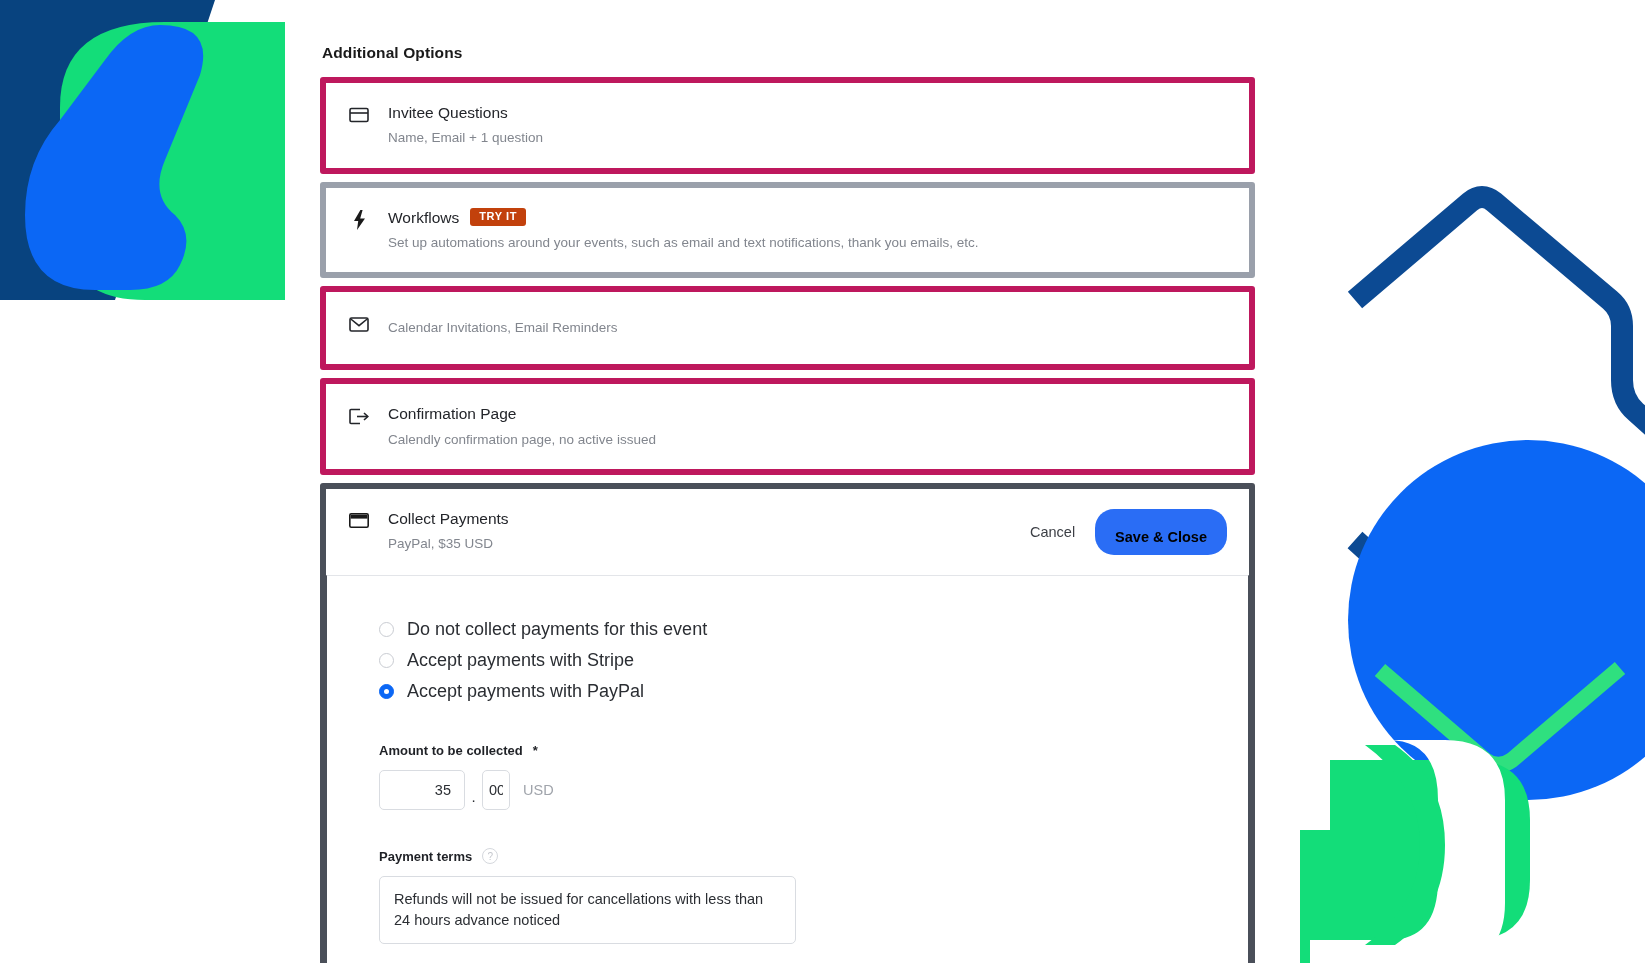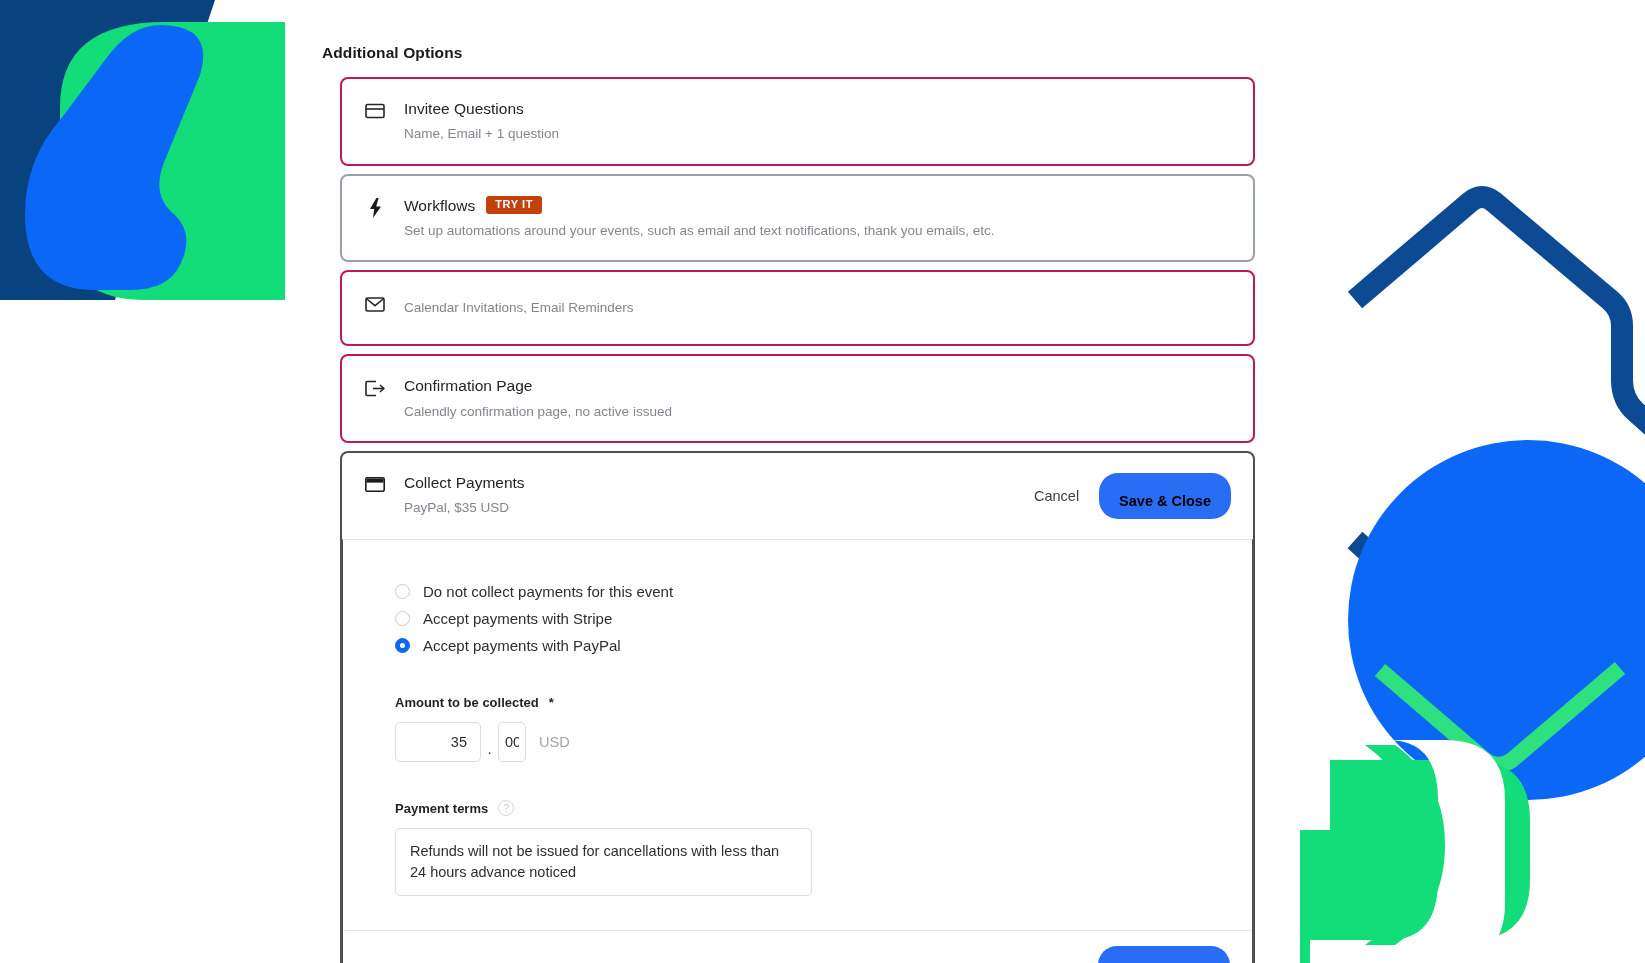--- a/index.html
+++ b/index.html
@@ -28,26 +28,25 @@
   #page-title {
     font-size: 15.5px;
     font-weight: bold;
     color: #1a1a1a;
     margin: 0 0 15px 2px;
     letter-spacing: .1px;
   }
 
   
   .opt-card {
-    border: 2px solid #be185d;
-    background: #fff;
-    border-radius: 8px;
+    border: 6px solid #be185d;
+    background: #fff;
+    border-radius: 3px;
     margin-bottom: 8px;
     position: relative;
-    margin-left: 20px;
   }
   .opt-card.emphasized { border-color: #9aa0ab; }
   .opt-card.open { border-color: #4a4f59; margin-bottom: 0; }
   .opt-head {
     display: flex;
     align-items: flex-start;
     padding: 20px 22px 20px 22px;
     min-height: 72px;
     position: relative;
   }
@@ -145,21 +144,21 @@
     background: #0b67f5;
   }
   .radio-row.checked .radio-mark::after {
     content: "";
     position: absolute;
     left: 4px; top: 4px;
     width: 5px; height: 5px;
     border-radius: 50%;
     background: #fff;
   }
-  .radio-label { font-size: 15px; color: #2b2e33; }
+  .radio-label { font-size: 18px; color: #2b2e33; }
 
   .field-label {
     font-size: 13px;
     font-weight: bold;
     color: #1f2126;
     margin-bottom: 12px;
     display: flex;
     align-items: center;
     gap: 10px;
   }

